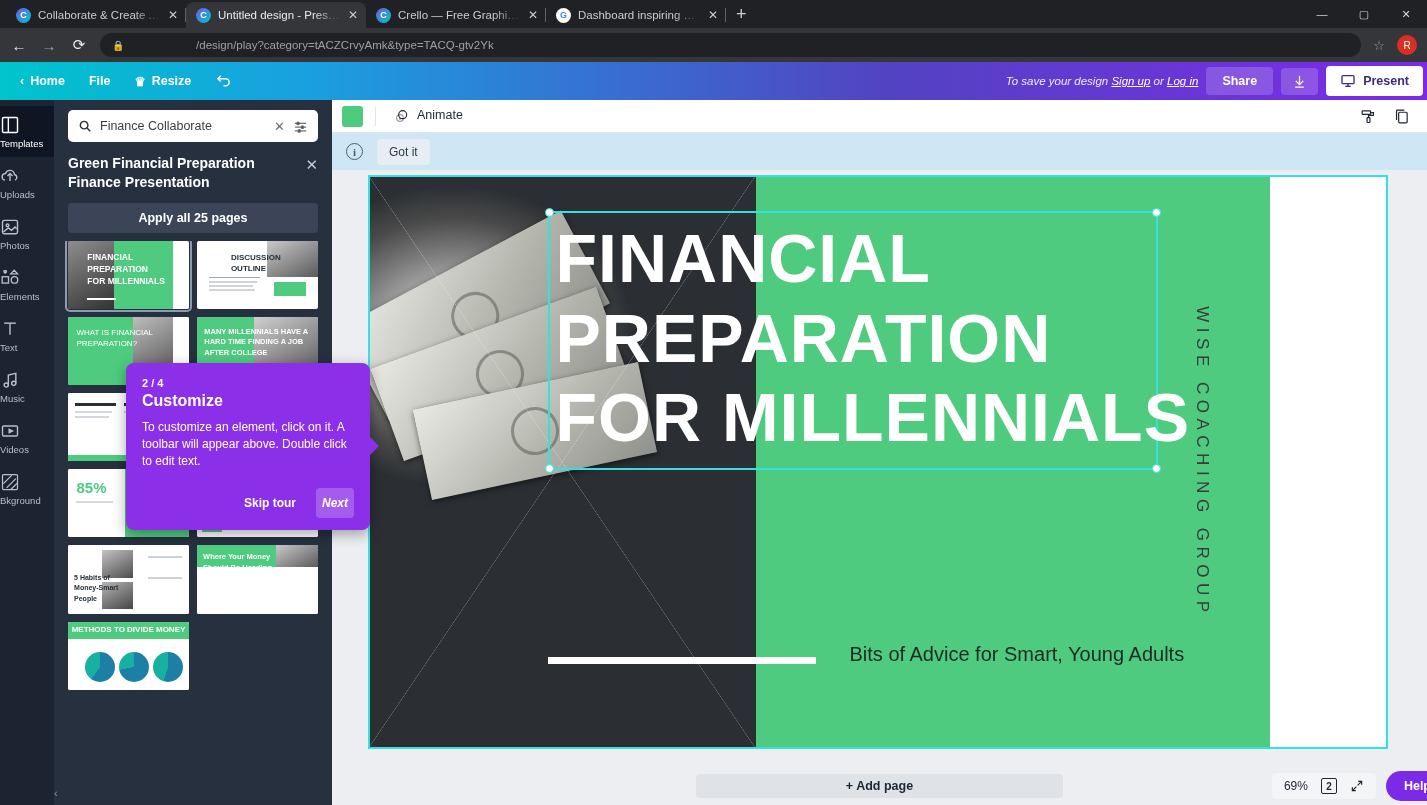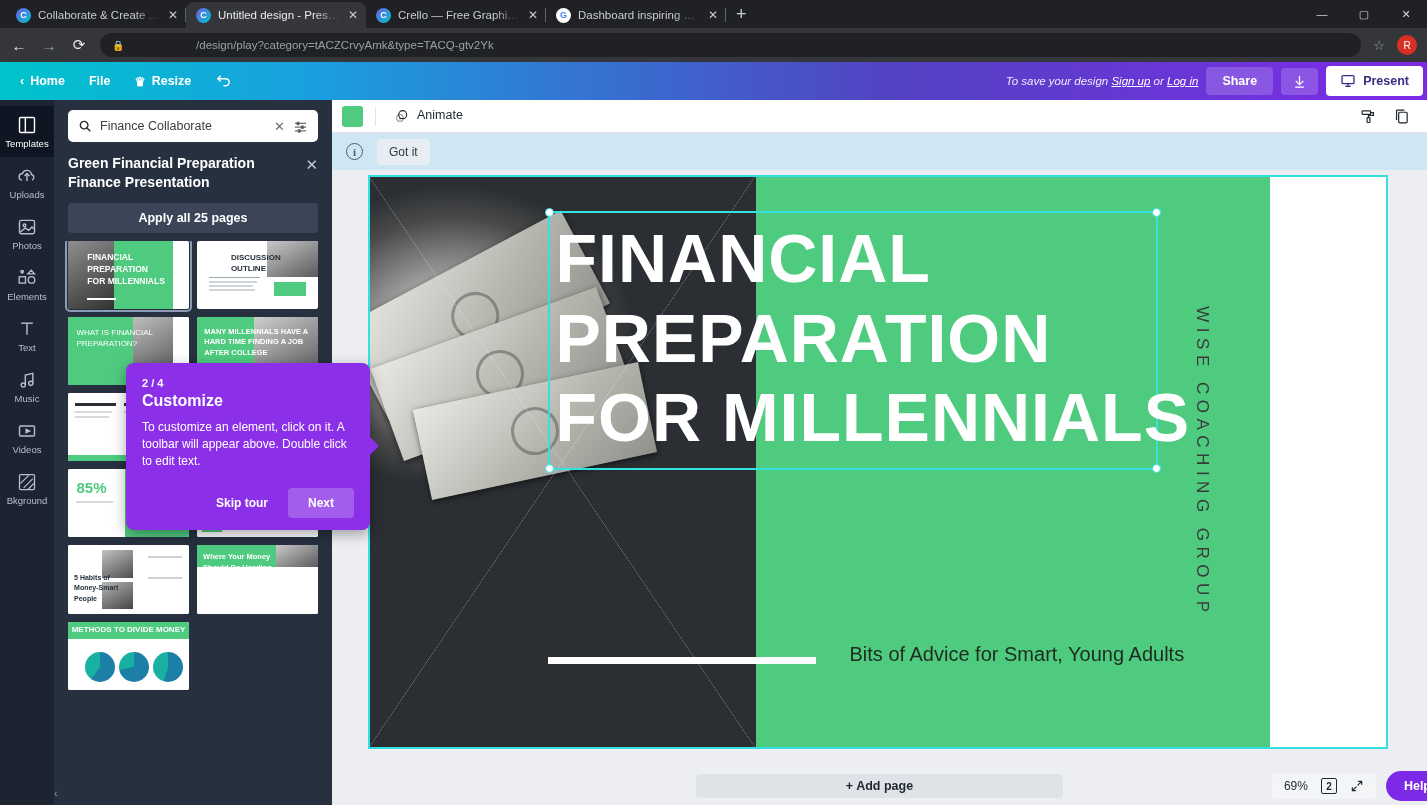--- a/index.html
+++ b/index.html
@@ -109,21 +109,21 @@
 
   
   .app-body { display: flex; height: 705px; }
 
   
   .rail {
     width: 54px; background: #1c2331; flex: 0 0 54px;
     padding-top: 6px; position: relative;
   }
   .rail-item {
-    display: flex; flex-direction: column; align-items: center;
+    display: flex; flex-direction: column; 
     gap: 3px; padding: 9px 0 8px; color: #b9bfca; font-size: 9.5px;
     position: relative;
     border-radius: 7px;
   }
   .rail-item.active { color: #fff; }
   .rail-item.active::before {
     content: ""; position: absolute; inset: 0;
     background: #0f1523;
   }
   .rail-ico, .rail-lbl { position: relative; z-index: 2; }
@@ -184,22 +184,22 @@
   }
   .tour-step { font-size: 11px; font-weight: bold; margin-bottom: 3px; }
   .tour-h { font-size: 16px; font-weight: bold; margin-bottom: 9px; }
   .tour-body { font-size: 12px; line-height: 1.42; }
   .tour-acts {
     display: flex; justify-content: flex-end; align-items: center;
     gap: 6px; margin-top: 18px;
   }
   .tour-skip { font-size: 12px; font-weight: bold; padding: 8px 14px; }
   .tour-next {
-    font-size: 12px; font-weight: bold; padding: 8px 20px;
-    background: rgba(255,255,255,.22); border-radius: 4px;
+    font-size: 12px; font-weight: bold; padding: 8px 6px;
+    background: rgba(255,255,255,.22); border-radius: 4px; font-style: italic;
   }
 
   
   .editor { flex: 1; display: flex; flex-direction: column; background: #eceef1; min-width: 0; }
   .ctx-toolbar {
     height: 33px; background: #fff; display: flex; align-items: center;
     padding: 0 10px; gap: 12px; border-bottom: 1px solid #e2e4e8;
   }
   .swatch {
     width: 21px; height: 21px; border-radius: 3px; background: #4FCB7F;

